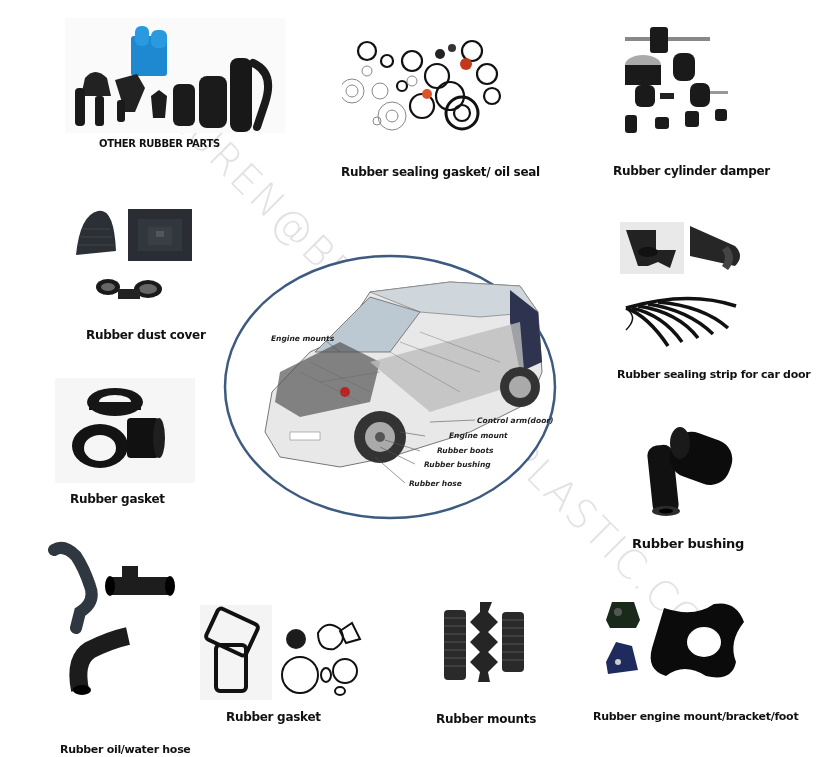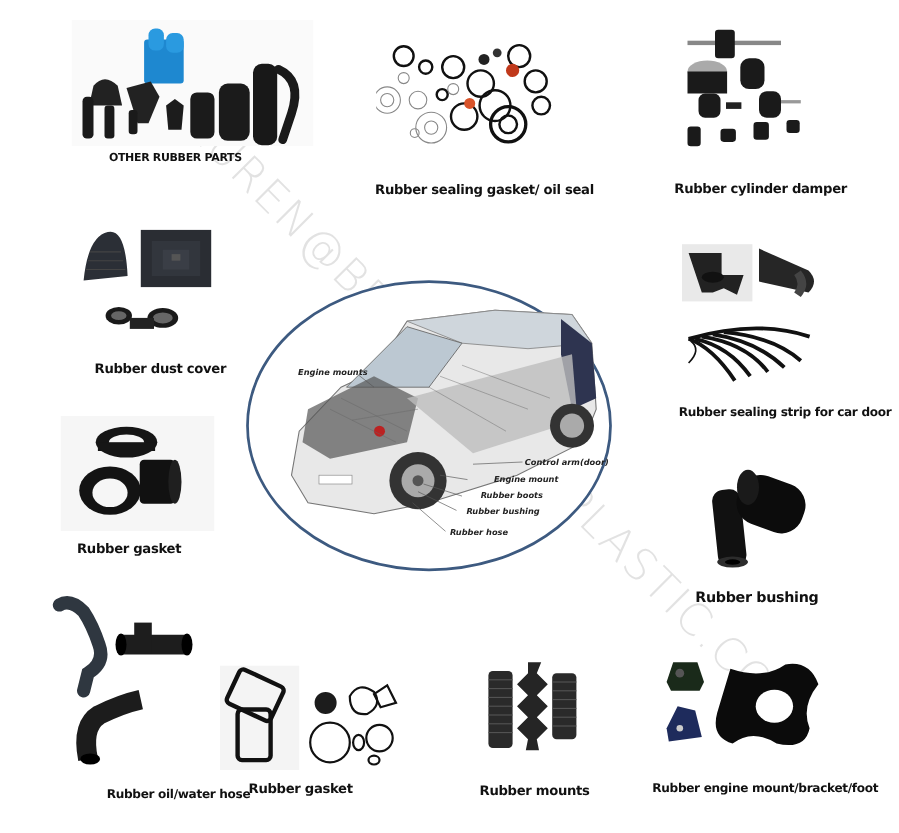--- a/index.html
+++ b/index.html
@@ -200,21 +200,21 @@
   <svg width="150" height="160" viewBox="0 0 150 160">
     <path d="M14 10 q10 -6 22 6 q8 12 14 30 q6 16 -10 26 l-4 16" stroke="#2f3740" stroke-width="12" fill="none" stroke-linecap="round"></path>
     <path d="M70 46 l60 0" stroke="#1d1d1d" stroke-width="18" stroke-linecap="butt"></path>
     <path d="M90 26 l0 28" stroke="#1d1d1d" stroke-width="16"></path>
     <ellipse cx="70" cy="46" rx="5" ry="10" fill="#000"></ellipse>
     <ellipse cx="130" cy="46" rx="5" ry="10" fill="#000"></ellipse>
     <path d="M40 150 q-6 -30 10 -40 q20 -10 38 -14" stroke="#1c1c1c" stroke-width="18" fill="none"></path>
     <ellipse cx="42" cy="150" rx="9" ry="5" fill="#000"></ellipse>
   </svg>
 </div>
-<div class="label" style="left:60px;top:715px;font-size:11px;margin-left:37px;">Rubber oil/water hose</div>
+<div class="label" style="left:60px;top:743px;font-size:11px;">Rubber oil/water hose</div>
 
 <div class="thumb" style="left:200px;top:605px;width:165px;height:95px;">
   <svg width="165" height="95" viewBox="0 0 165 95">
     <rect x="0" y="0" width="72" height="95" fill="#f4f4f4"></rect>
     <rect x="10" y="10" width="44" height="34" rx="4" fill="none" stroke="#111" stroke-width="4" transform="rotate(25 32 27)"></rect>
     <rect x="16" y="40" width="30" height="46" rx="4" fill="none" stroke="#111" stroke-width="4"></rect>
     <circle cx="96" cy="34" r="10" fill="#1c1c1c"></circle>
     <path d="M118 28 q8 -14 22 -4 q8 12 -6 20 q-16 2 -16 -16z" fill="none" stroke="#111" stroke-width="2"></path>
     <path d="M140 26 l12 -8 l8 16 l-14 4z" fill="none" stroke="#111" stroke-width="2"></path>
     <circle cx="100" cy="70" r="18" fill="none" stroke="#111" stroke-width="2"></circle>

